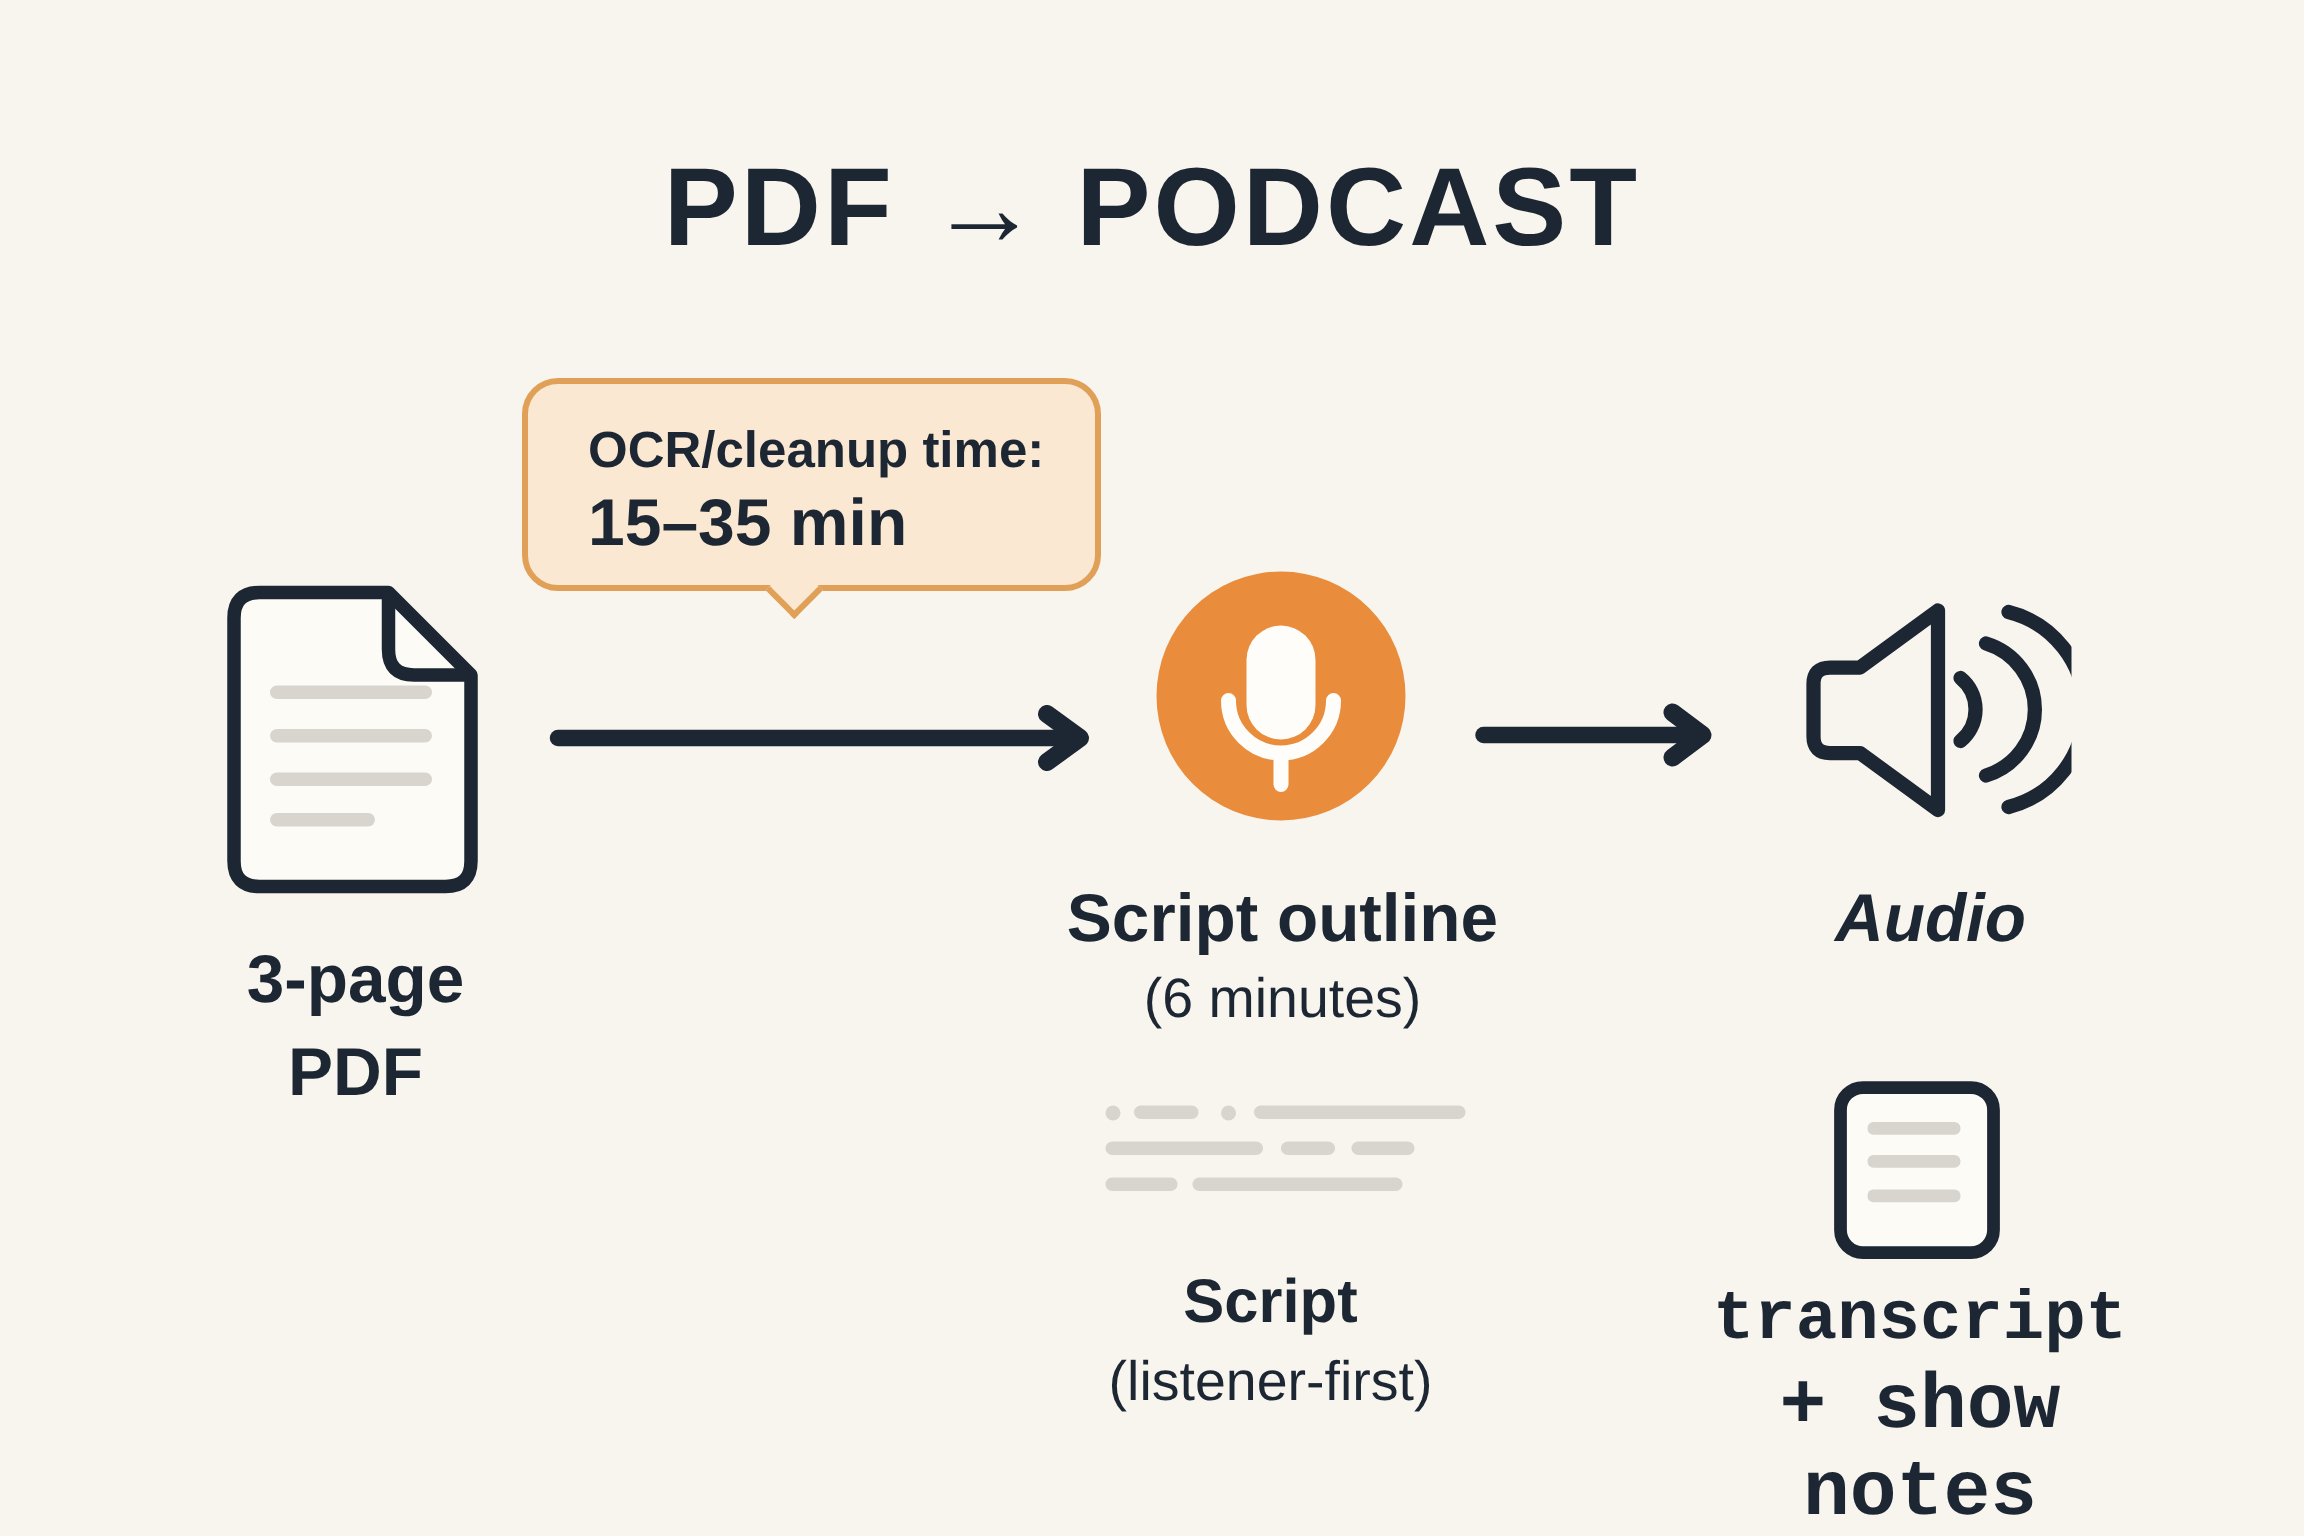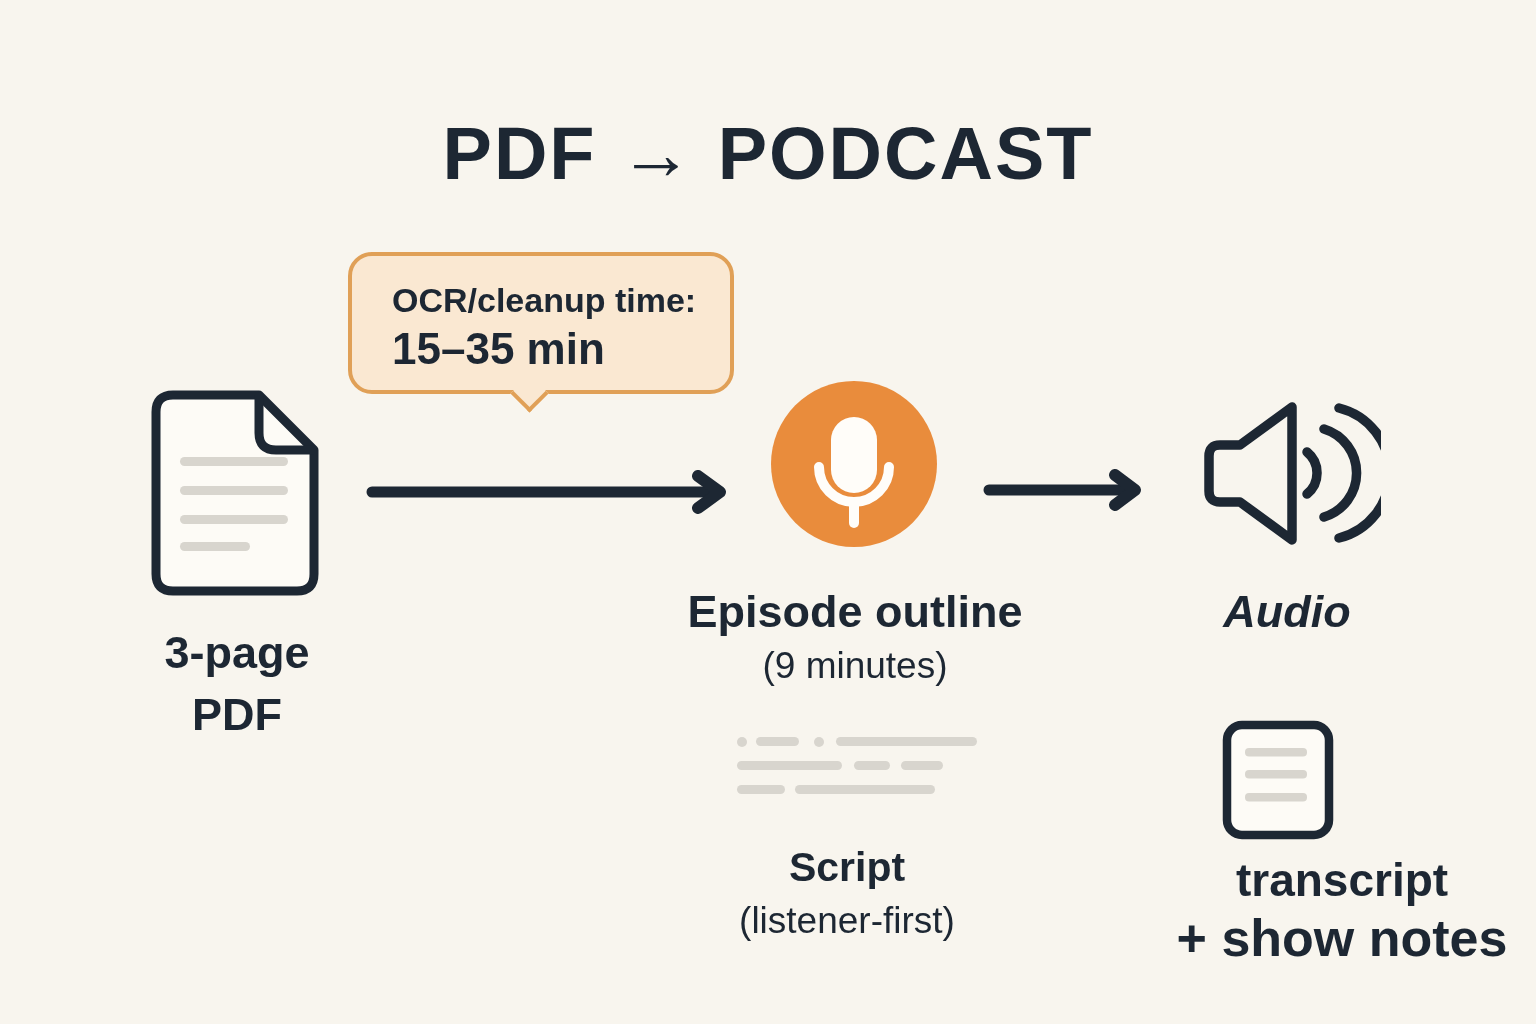--- a/index.html
+++ b/index.html
@@ -16,21 +16,21 @@
   body{
     position:relative;
     background:var(--background);
     font-family:"Liberation Sans","DejaVu Sans",sans-serif;
     color:var(--ink);
     overflow:hidden;
   }
   .abs{position:absolute;}
 
   .page-title{
-    top:114px;left:0;width:1536px;
+    top:98px;left:0;width:1536px;
     text-align:center;
     font-size:74px;font-weight:800;letter-spacing:2px;
     line-height:80px;
   }
 
   
   .callout{
     left:348px;top:252px;width:386px;height:142px;
     background:var(--callout-fill);
     border:4px solid var(--callout-border);
@@ -51,21 +51,21 @@
 
   
   .stage-label{text-align:center;}
   .t-bold{font-size:45px;font-weight:700;line-height:62px;}
   .t-reg{font-size:37px;font-weight:400;line-height:46px;}
 
   .pdf-label{left:87px;top:622px;width:300px;}
   .outline-label{left:655px;top:581px;width:400px;}
   .script-label{left:647px;top:836px;width:400px;}
   .audio-label{left:1137px;top:581px;width:300px;font-style:italic;}
-  .transcript-label{left:1167px;top:851px;width:350px;}
+  .transcript-label{left:1105px;top:851px;width:350px;font-family:Liberation Mono, monospace;}
   .transcript-label .t-bold{line-height:58px;}
 
   
   .script-preview{left:737px;top:737px;width:232px;}
   .preview-row{display:flex;align-items:center;height:9px;margin-bottom:15px;}
   .ph{background:var(--placeholder-gray);height:9px;border-radius:5px;flex:0 0 auto;}
   .ph-dot{width:10px;border-radius:50%;height:10px;}
 
   svg{display:block;}
 </style>
@@ -106,22 +106,22 @@
 <div class="abs" style="left:769px;top:379px;">
   <svg width="170" height="170" viewBox="0 0 170 170">
     <circle cx="85" cy="85" r="83" fill="var(--accent-orange)"></circle>
     <rect x="62" y="38" width="46" height="76" rx="23" fill="#fffdf9"></rect>
     <path d="M 50 88 A 35 35 0 0 0 120 88" fill="none" stroke="#fffdf9" stroke-width="10" stroke-linecap="round"></path>
     <line x1="85" y1="125" x2="85" y2="144" stroke="#fffdf9" stroke-width="10" stroke-linecap="round"></line>
   </svg>
 </div>
 
 <div class="abs stage-label outline-label">
-  <div class="t-bold">Episode outline</div>
-  <div class="t-reg">(9 minutes)</div>
+  <div class="t-bold">Script outline</div>
+  <div class="t-reg">(6 minutes)</div>
 </div>
 
 <div class="abs script-preview">
   <div class="preview-row">
     <span class="ph ph-dot"></span>
     <span class="ph" style="width:43px;margin-left:9px;"></span>
     <span class="ph ph-dot" style="margin-left:15px;"></span>
     <span class="ph" style="width:141px;margin-left:12px;"></span>
   </div>
   <div class="preview-row">

